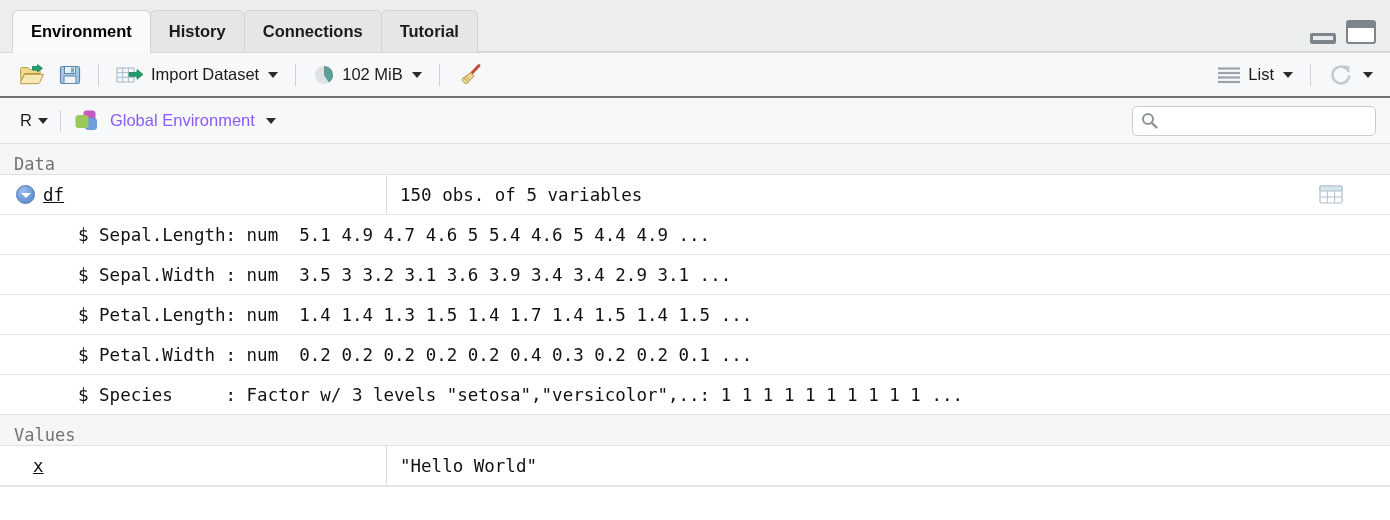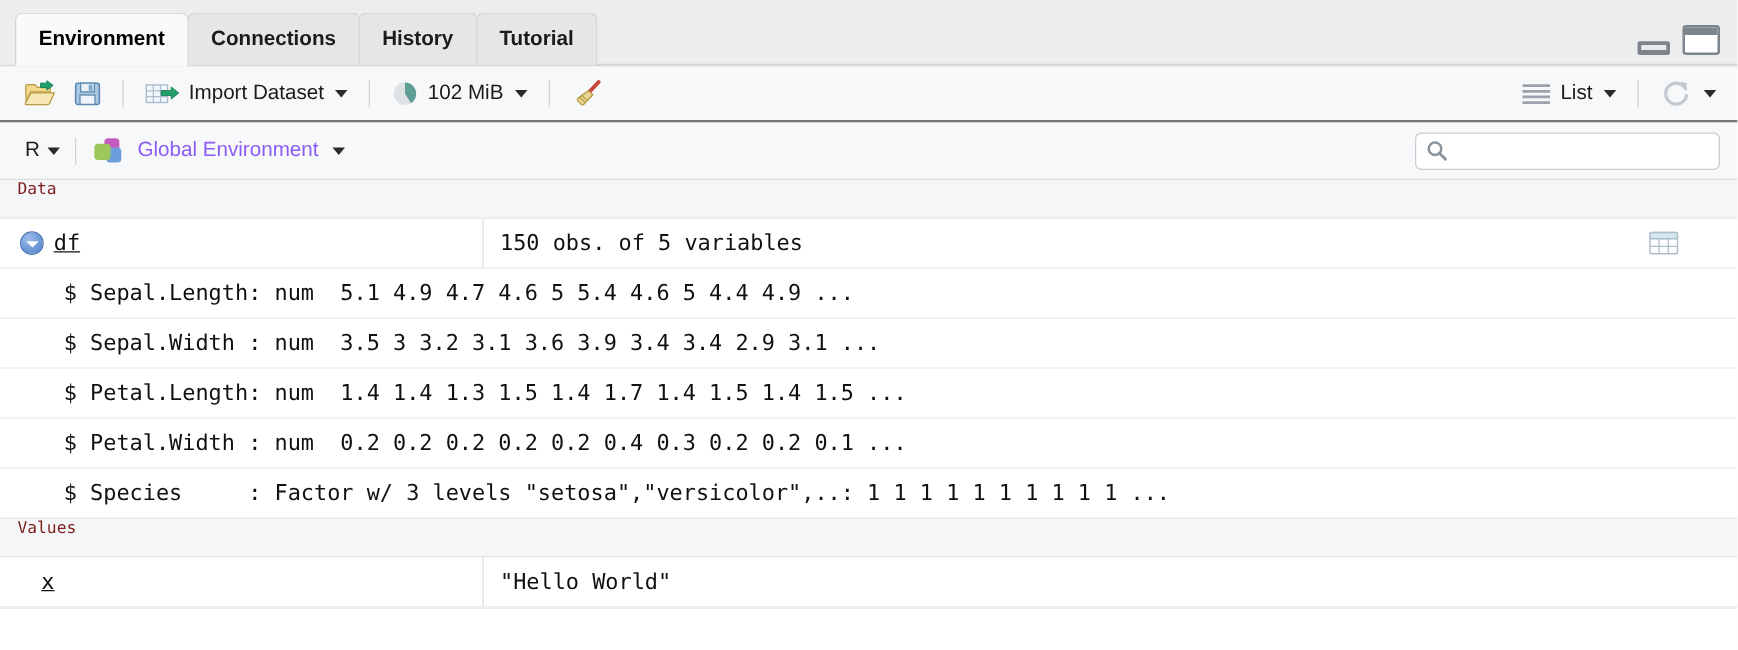--- a/index.html
+++ b/index.html
@@ -183,25 +183,25 @@
     flex: 1 1 auto;
     background: #ffffff;
     overflow: hidden;
     position: relative;
   }
   .section-head {
     height: 31px;
     background: #f4f6f7;
     border-bottom: 1px solid #dfe1e3;
     display: flex;
-    align-items: flex-start;
+    align-items: flex-end;
     padding-left: 14px;
     font-family: "DejaVu Sans Mono", "Liberation Mono", monospace;
-    font-size: 13px;
-    color: #7f1d1d;
+    font-size: 17px;
+    color: #737373;
   }
   .row {
     height: 40px;
     display: flex;
     align-items: center;
     border-bottom: 1px solid #e3e5e7;
     background: #fff;
     position: relative;
     font-family: "DejaVu Sans Mono", "Liberation Mono", monospace;
     font-size: 17.5px;
@@ -221,21 +221,21 @@
   }
   .row .cell-val {
     flex: 1 1 auto;
     padding-left: 13px;
     display: flex;
     align-items: center;
     height: 100%;
     white-space: pre;
   }
   .row.detail {
-    padding-left: 51px;
+    padding-left: 78px;
     white-space: pre;
   }
   .row.detail .detail-text { white-space: pre; }
 
   .expander {
     width: 19px; height: 19px;
     border-radius: 50%;
     background: radial-gradient(circle at 35% 28%, #9dbcee 0%, #6e9ad8 55%, #5b86c8 100%);
     border: 1px solid #4e76b4;
     display: flex; align-items: center; justify-content: center;
@@ -267,24 +267,24 @@
 </head>
 <body>
 
 <div id="app">
 
   <div class="tabbar">
     <div class="tab active">
       <span>Environment</span>
     </div>
     <div class="tab">
+      <span>History</span>
+    </div>
+    <div class="tab">
       <span>Connections</span>
-    </div>
-    <div class="tab">
-      <span>History</span>
     </div>
     <div class="tab">
       <span>Tutorial</span>
     </div>
     <div class="tab-filler"></div>
 
     <div class="wincontrols">
       <div class="win-min"></div>
       <div class="win-max"></div>
     </div>

